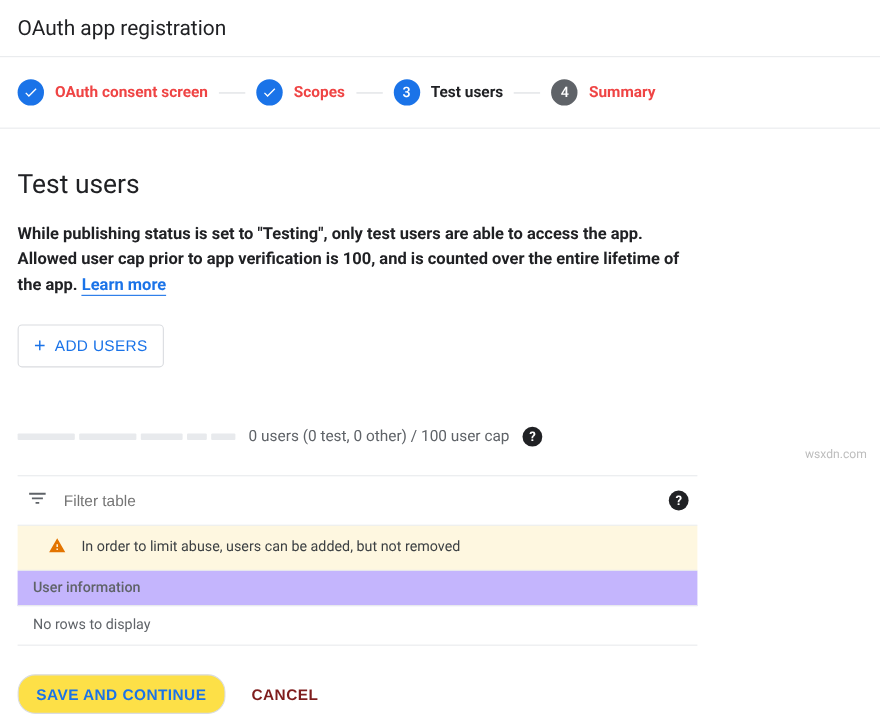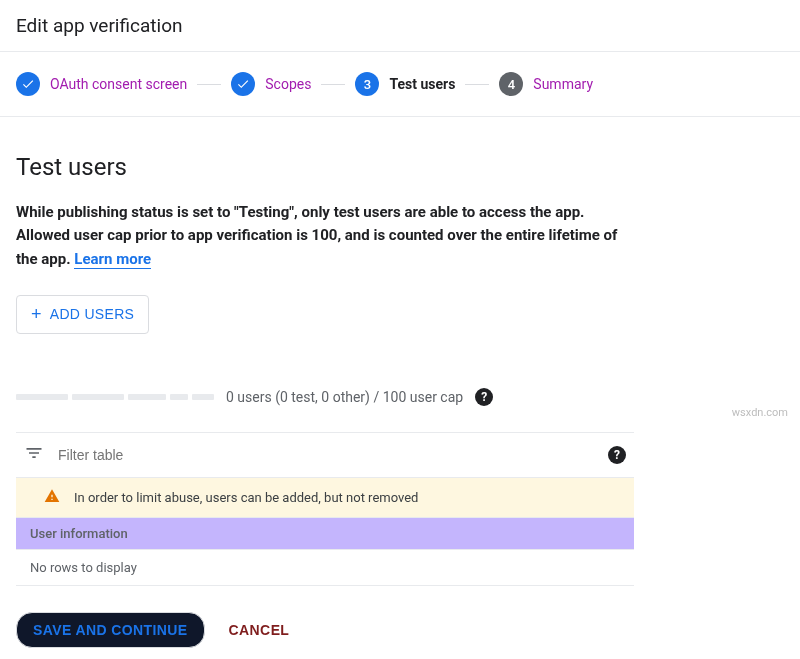--- a/index.html
+++ b/index.html
@@ -4,21 +4,21 @@
   <style>
     * { box-sizing: border-box; margin: 0; padding: 0; }
     body { font-family: 'Google Sans', Roboto, Arial, sans-serif; color: #202124; background: #fff; width: 800px; }
     .header { padding: 14px 16px; font-size: 19px; font-weight: 400; border-bottom: 1px solid #e8eaed; }
     .stepper { display: flex; align-items: center; padding: 20px 16px; gap: 10px; font-size: 14px; border-bottom: 1px solid #e8eaed; }
     .step { display: flex; align-items: center; gap: 10px; }
     .step-circle { width: 24px; height: 24px; border-radius: 50%; display: flex; align-items: center; justify-content: center; color: #fff; font-size: 13px; font-weight: 500; }
     .step-circle.done { background: #1a73e8; }
     .step-circle.current { background: #1a73e8; }
     .step-circle.pending { background: #5f6368; }
-    .step-label { color: #a21caf; }
+    .step-label { color: #ef4444; font-weight: bold; }
     .step-label.active { color: #202124; font-weight: 700; }
     .connector { width: 24px; height: 1px; background: #dadce0; }
     .check { width: 14px; height: 14px; }
     .content { padding: 0 16px 24px 16px; max-width: 650px; }
     .section-title { font-size: 24px; font-weight: 400; margin-top: 36px; margin-bottom: 20px; }
     .description { font-size: 15px; color: #202124; line-height: 1.55; margin-bottom: 24px; font-weight: bold; }
     .link { color: #1a73e8; text-decoration: none; border-bottom: 1px solid #1a73e8; cursor: pointer; }
     .add-btn { display: inline-flex; align-items: center; gap: 8px; border: 1px solid #dadce0; border-radius: 4px; background: #fff; color: #1a73e8; font-weight: 500; font-size: 14px; padding: 8px 14px; cursor: pointer; letter-spacing: 0.3px; }
     .plus { font-size: 18px; font-weight: 400; }
     .quota-row { display: flex; align-items: center; gap: 12px; margin-top: 54px; margin-bottom: 26px; text-align: right; }
@@ -34,28 +34,28 @@
     .table { border: 1px solid #e8eaed; border-left: none; border-right: none; }
     .filter-row { display: flex; align-items: center; gap: 14px; padding: 10px 8px; border-bottom: 1px solid #e8eaed; }
     .filter-icon svg { width: 20px; height: 20px; fill: #5f6368; }
     .filter-input { flex: 1; border: none; outline: none; font-size: 14px; color: #5f6368; background: transparent; }
     .warning-row { display: flex; align-items: center; gap: 14px; background: #fef7e0; padding: 10px 28px; font-size: 13px; color: #3c4043; border-bottom: 1px solid #e8eaed; }
     .warn-icon { color: #e37400; }
     .warn-icon svg { width: 16px; height: 16px; fill: #e37400; }
     .header-row { background: #c4b5fd; padding: 8px 14px; font-size: 13px; color: #5f6368; font-weight: 500; border-bottom: 1px solid #e8eaed; }
     .empty-row { padding: 10px 14px; font-size: 13px; color: #5f6368; }
     .actions { display: flex; gap: 12px; margin-top: 26px; }
-    .primary-btn { border: 1px solid #dadce0; background: #0f172a; color: #1a73e8; font-weight: 600; font-size: 14px; padding: 9px 16px; border-radius: 16px; cursor: pointer; letter-spacing: 0.4px; }
+    .primary-btn { border: 1px solid #dadce0; background: #fde047; color: #1a73e8; font-weight: 600; font-size: 14px; padding: 9px 16px; border-radius: 16px; cursor: pointer; letter-spacing: 0.4px; }
     .text-btn { border: none; background: transparent; color: #7f1d1d; font-weight: 600; font-size: 14px; padding: 9px 12px; cursor: pointer; letter-spacing: 0.4px; }
     .watermark { position: absolute; right: 12px; bottom: 240px; color: #bdbdbd; font-size: 11px; }
   </style>
 </head>
 <body>
 
-<div class="header">Edit app verification</div>
+<div class="header">OAuth app registration</div>
 
 <div class="stepper">
   <div class="step">
     <div class="step-circle done">
       <svg class="check" viewBox="0 0 24 24" fill="#fff">
           <path d="M9 16.17L4.83 12l-1.42 1.41L9 19 21 7l-1.41-1.41z"></path>
         </svg>
     </div>
     <span class="step-label">OAuth consent screen</span>
   </div>

